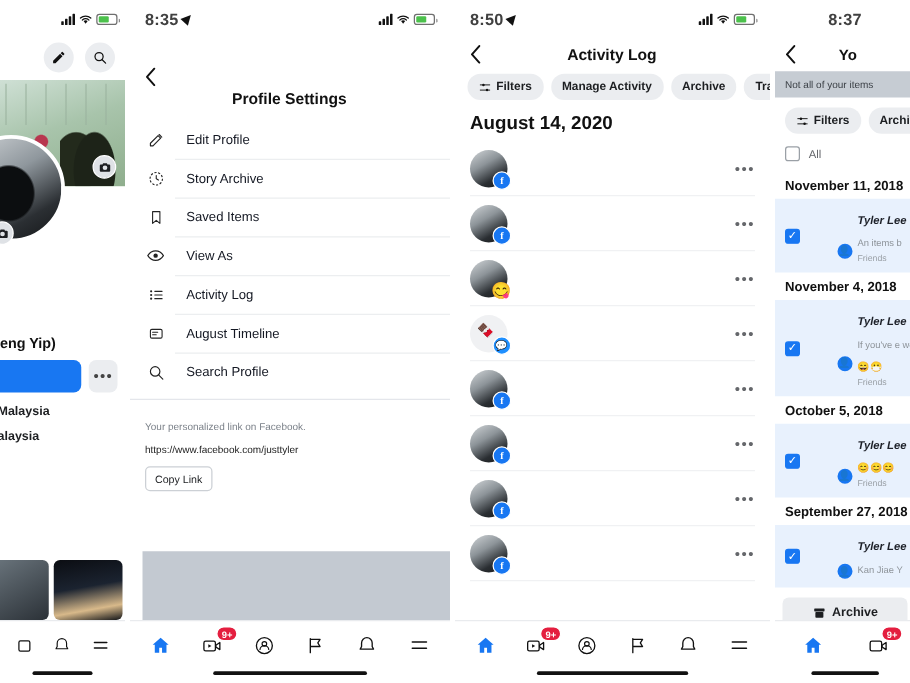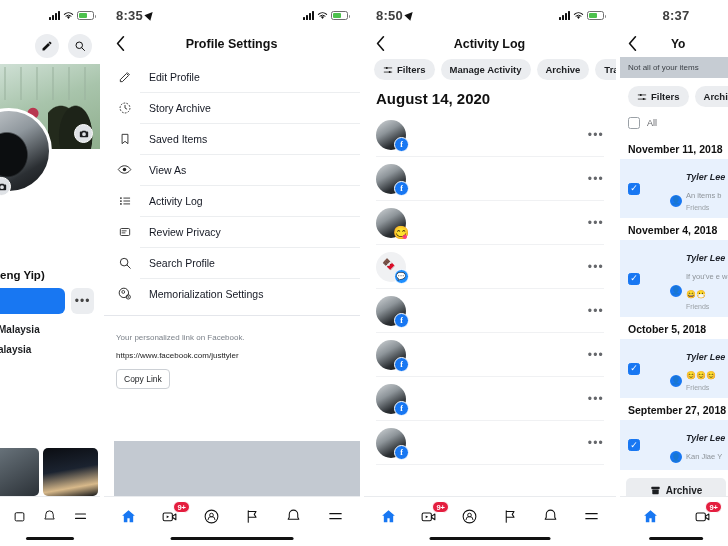--- a/index.html
+++ b/index.html
@@ -72,21 +72,21 @@
   .badge { position:absolute; top:-5px; right:-9px; min-width:16px; height:12px; padding:0 3px; border-radius:7px;
     background:#e41e3f; color:#fff; font-size:7.5px; font-weight:700; display:flex; align-items:center; justify-content:center;
     border:1.2px solid #fff; }
   .home-ind { position:absolute; bottom:6px; left:50%; transform:translateX(-50%); width:48%; height:3.5px;
     background:#111; border-radius:3px; }
 
   
   .p2 .statusbar { padding:0 12px; justify-content:space-between; }
   .p2-header { display:flex; align-items:center; padding:6px 12px 10px; }
   .chev { font-size:17px; color:#111; font-weight:400; line-height:1; }
-  .p2-title { flex:1; text-align:center; font-size:12.5px; font-weight:700; color:#111; margin-left:-10px; }
+  .p2-title { flex:1; text-align:center; font-size:12.5px; font-weight:700; color:#111; margin-left:-10px;margin-top:36px; }
   .menu-list { }
   .menu-item { display:flex; align-items:center; gap:16px; height:31px; padding:0 12px; position:relative; }
   .menu-item + .menu-item::before { content:""; position:absolute; left:36px; right:0; top:0; height:1px; background:#eceef0; }
   .mi-icon { width:17px; height:17px; flex:none; display:flex; align-items:center; justify-content:center; color:#222; }
   .mi-label { font-size:10.5px; color:#141823; }
   .sect-div { height:8px; background:#fff; border-top:1px solid #e4e6eb; margin-top:6px; }
   .plink { padding:8px 12px 0; }
   .plink-title { font-size:12px; font-weight:700; color:#111; }
   .plink-sub { font-size:8px; color:#7c828a; margin-top:2px; }
   .plink-url { font-size:8px; color:#222; margin-top:9px; }
@@ -321,41 +321,30 @@
         </span>
         <span class="mi-label">Activity Log</span>
       </div>
       <div class="menu-item">
         <span class="mi-icon">
           <svg width="14" height="14" viewBox="0 0 24 24">
               <rect x="4" y="6" width="16" height="12" rx="2" stroke="#222" stroke-width="1.5" fill="none"></rect>
               <path d="M7 10h7M7 13.5h5" stroke="#222" stroke-width="1.4" stroke-linecap="round"></path>
             </svg>
         </span>
-        <span class="mi-label">Review Privacy</span>
+        <span class="mi-label">August Timeline</span>
       </div>
       <div class="menu-item">
         <span class="mi-icon">
           <svg width="14" height="14" viewBox="0 0 24 24">
               <circle cx="10.5" cy="10.5" r="6.5" stroke="#222" stroke-width="1.6" fill="none"></circle>
               <path d="M15.5 15.5L21 21" stroke="#222" stroke-width="1.6" stroke-linecap="round"></path>
             </svg>
         </span>
         <span class="mi-label">Search Profile</span>
-      </div>
-      <div class="menu-item">
-        <span class="mi-icon">
-          <svg width="15" height="15" viewBox="0 0 24 24">
-              <circle cx="11" cy="11" r="7.5" stroke="#222" stroke-width="1.5" fill="none"></circle>
-              <circle cx="10" cy="9.5" r="2.3" stroke="#222" stroke-width="1.3" fill="none"></circle>
-              <circle cx="18" cy="17.5" r="3.4" stroke="#222" stroke-width="1.4" fill="none"></circle>
-              <circle cx="18" cy="17.5" r="1.2" fill="#222"></circle>
-            </svg>
-        </span>
-        <span class="mi-label">Memorialization Settings</span>
       </div>
     </div>
 
     <div class="sect-div"></div>
 
     <div class="plink">
       <div class="plink-sub">Your personalized link on Facebook.</div>
       <div class="plink-url">https://www.facebook.com/justtyler</div>
       <div class="copy-btn">Copy Link</div>
     </div>

